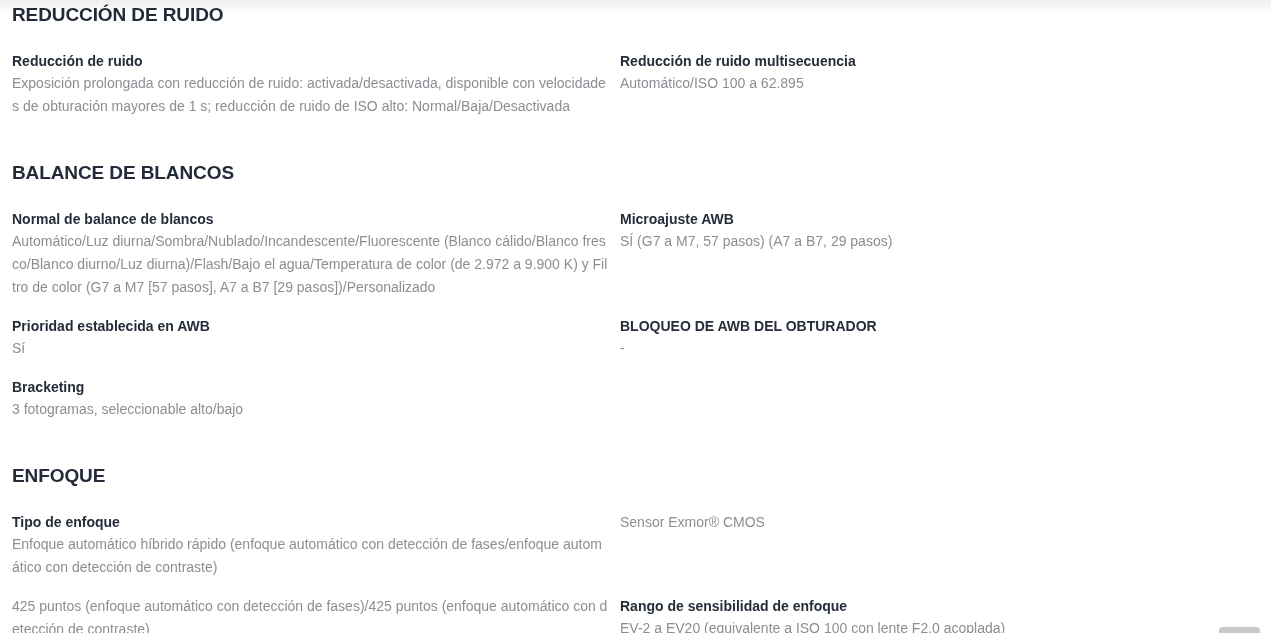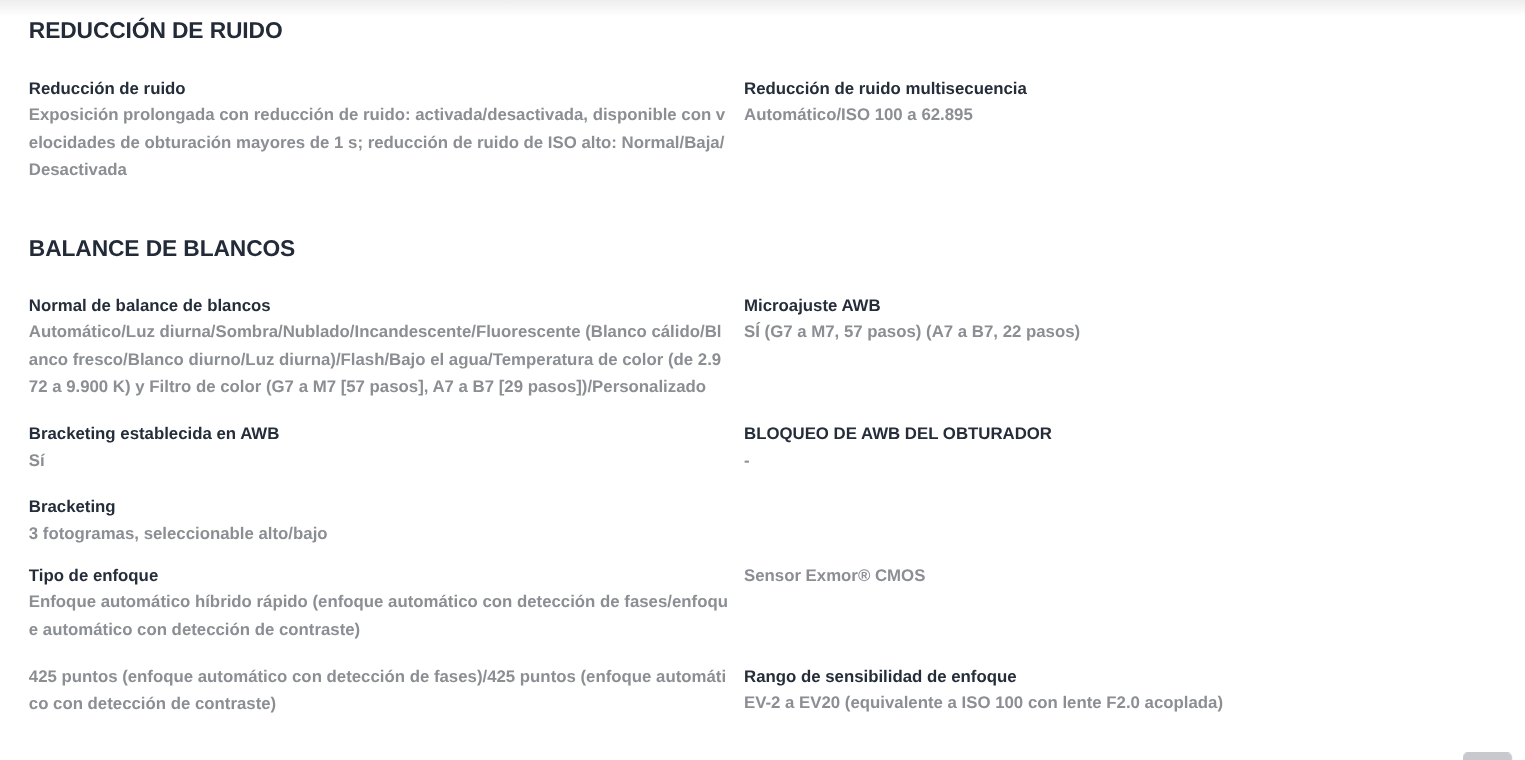--- a/index.html
+++ b/index.html
@@ -24,21 +24,21 @@
     position:absolute;
     top:0;left:0;right:0;
     height:14px;
     background:linear-gradient(to bottom, rgba(30,36,48,0.08), rgba(30,36,48,0));
     pointer-events:none;
     z-index:5;
   }
   main{
     padding:4px 55px 0 12px;
   }
-  .spec-section{margin:12px;}
+  .spec-section{margin:0;}
   .section-title{
     font-size:19px;
     line-height:22px;
     font-weight:bold;
     color:var(--c-heading);
     letter-spacing:-0.1px;
     margin:44px 0 24px 0;
   }
   .spec-section:first-child .section-title{margin-top:0;}
   .spec-grid{
@@ -53,21 +53,20 @@
     font-size:14px;
     line-height:22px;
     font-weight:bold;
     color:var(--c-label);
   }
   .spec-value{
     font-size:14px;
     line-height:23px;
     color:var(--c-value);
     word-break:break-all;
-    font-weight:bold;
   }
   .spec-cell.empty{visibility:hidden;}
   .back-top{
     position:fixed;
     right:11px;
     bottom:-7px;
     width:41px;
     height:13px;
     background:var(--c-backtop);
     border:none;
@@ -101,25 +100,25 @@
   <section class="spec-section">
     <h2 class="section-title">BALANCE DE BLANCOS</h2>
     <div class="spec-grid">
   <div class="spec-cell">
     <div class="spec-label">Normal de balance de blancos</div>
     <div class="spec-value">Automático/Luz diurna/Sombra/Nublado/Incandescente/Fluorescente (Blanco cálido/Blanco fresco/Blanco diurno/Luz diurna)/Flash/Bajo el agua/Temperatura de color (de 2.972 a 9.900 K) y Filtro de color (G7 a M7 [57 pasos], A7 a B7 [29 pasos])/Personalizado</div>
   </div>
 
   <div class="spec-cell">
     <div class="spec-label">Microajuste AWB</div>
-    <div class="spec-value">SÍ (G7 a M7, 57 pasos) (A7 a B7, 22 pasos)</div>
+    <div class="spec-value">SÍ (G7 a M7, 57 pasos) (A7 a B7, 29 pasos)</div>
   </div>
 
   <div class="spec-cell">
-    <div class="spec-label">Bracketing establecida en AWB</div>
+    <div class="spec-label">Prioridad establecida en AWB</div>
     <div class="spec-value">Sí</div>
   </div>
 
   <div class="spec-cell">
     <div class="spec-label">BLOQUEO DE AWB DEL OBTURADOR</div>
     <div class="spec-value">-</div>
   </div>
 
   <div class="spec-cell">
     <div class="spec-label">Bracketing</div>
@@ -127,20 +126,21 @@
   </div>
 
   <div class="spec-cell empty">
     <div class="spec-label"></div>
     <div class="spec-value"></div>
   </div>
 </div>
   </section>
 
   <section class="spec-section">
+    <h2 class="section-title">ENFOQUE</h2>
     <div class="spec-grid">
   <div class="spec-cell">
     <div class="spec-label">Tipo de enfoque</div>
     <div class="spec-value">Enfoque automático híbrido rápido (enfoque automático con detección de fases/enfoque automático con detección de contraste)</div>
   </div>
 
   <div class="spec-cell">
     <div class="spec-value">Sensor Exmor® CMOS</div>
   </div>
 

